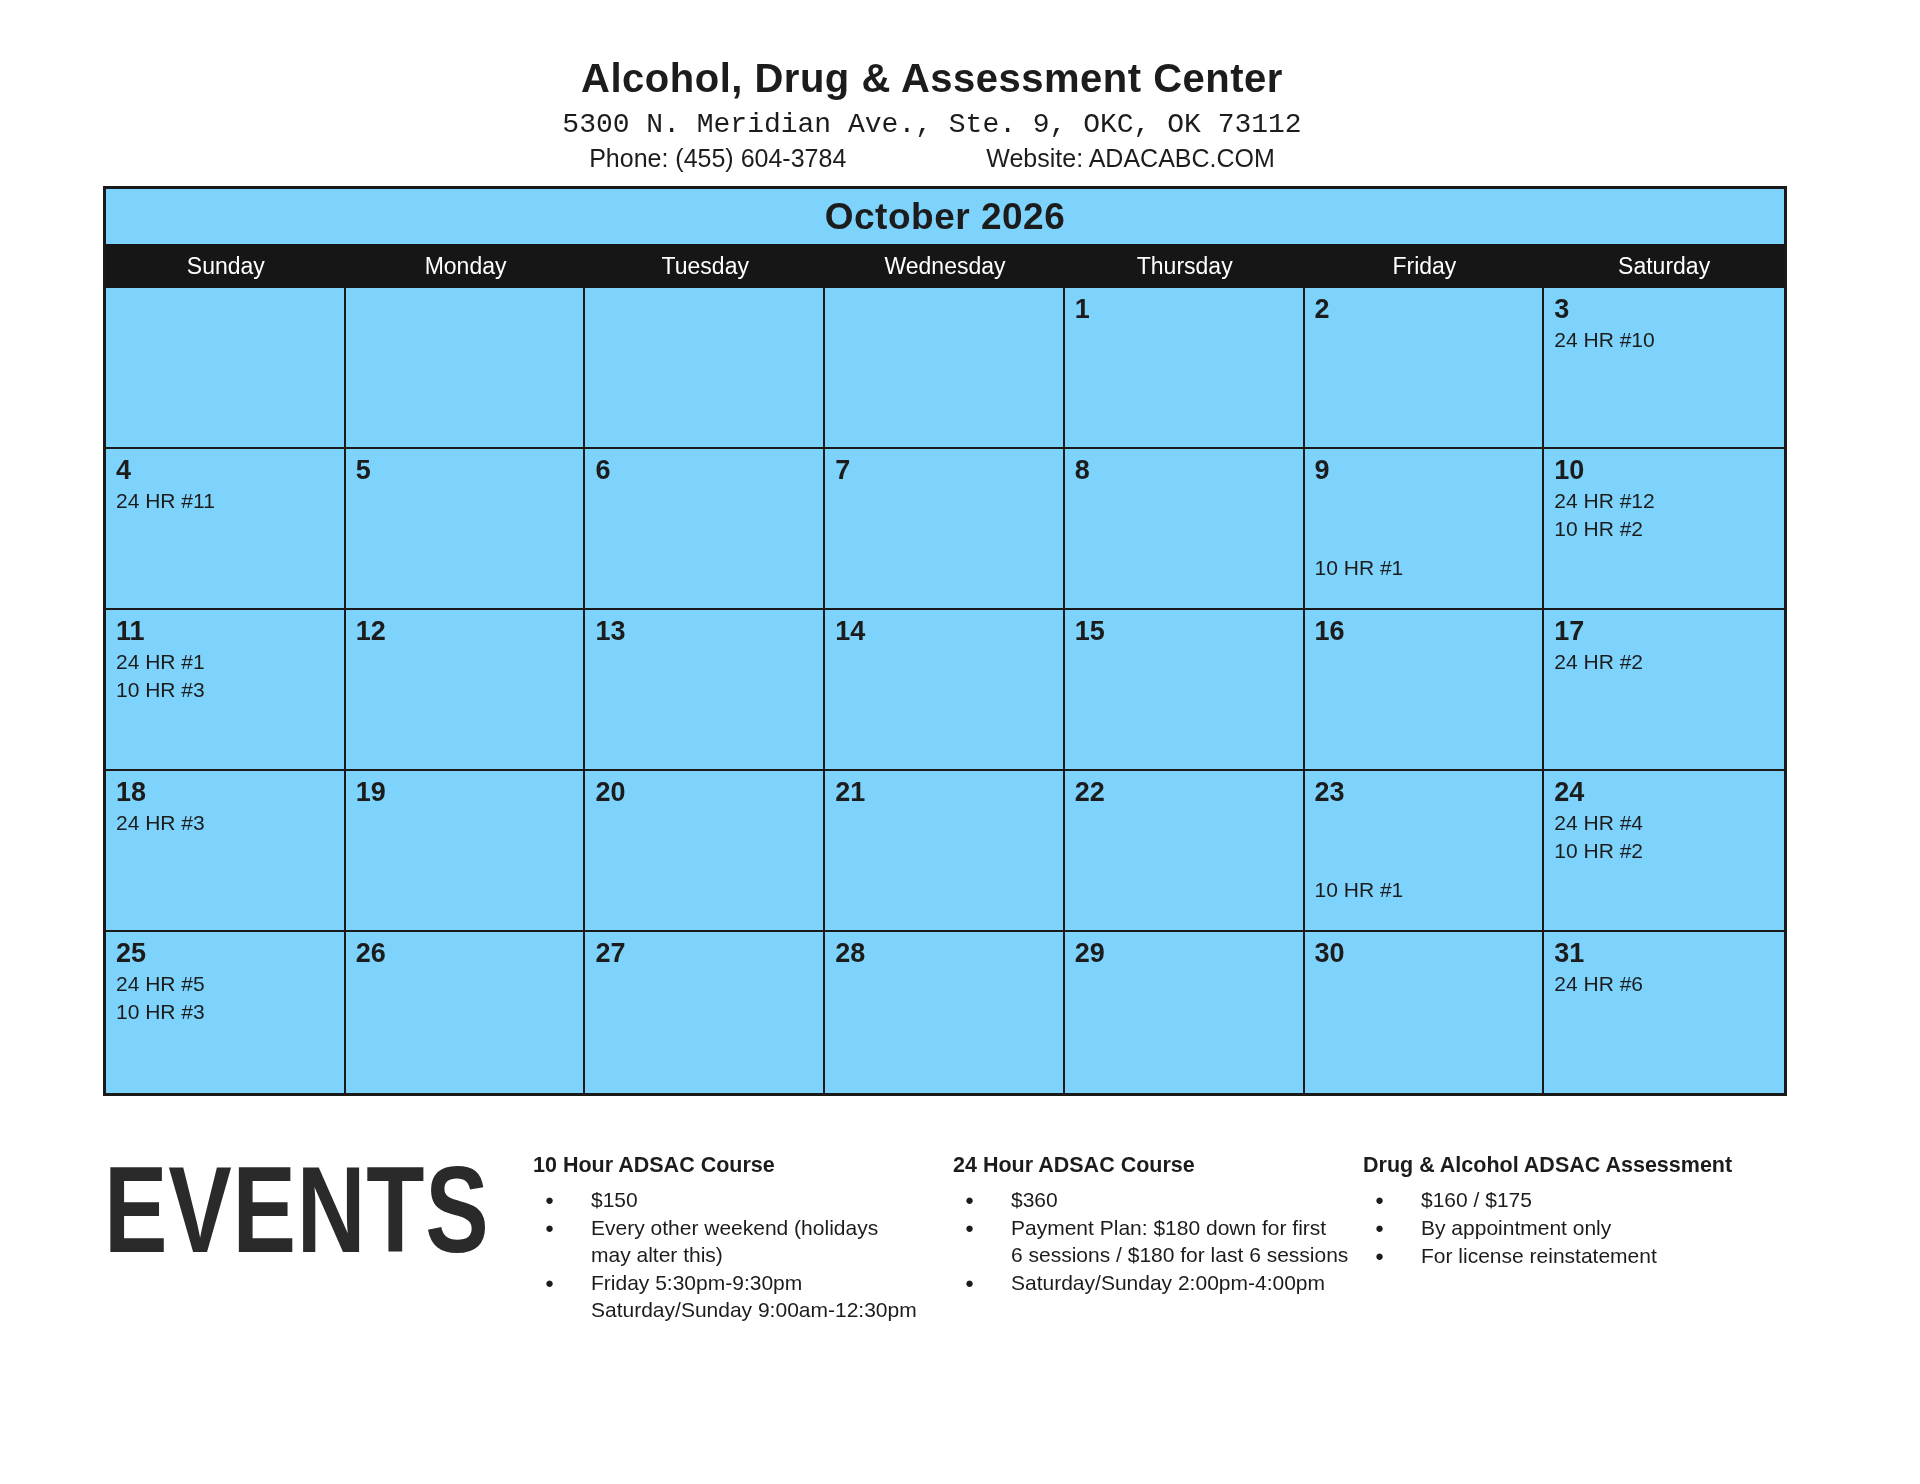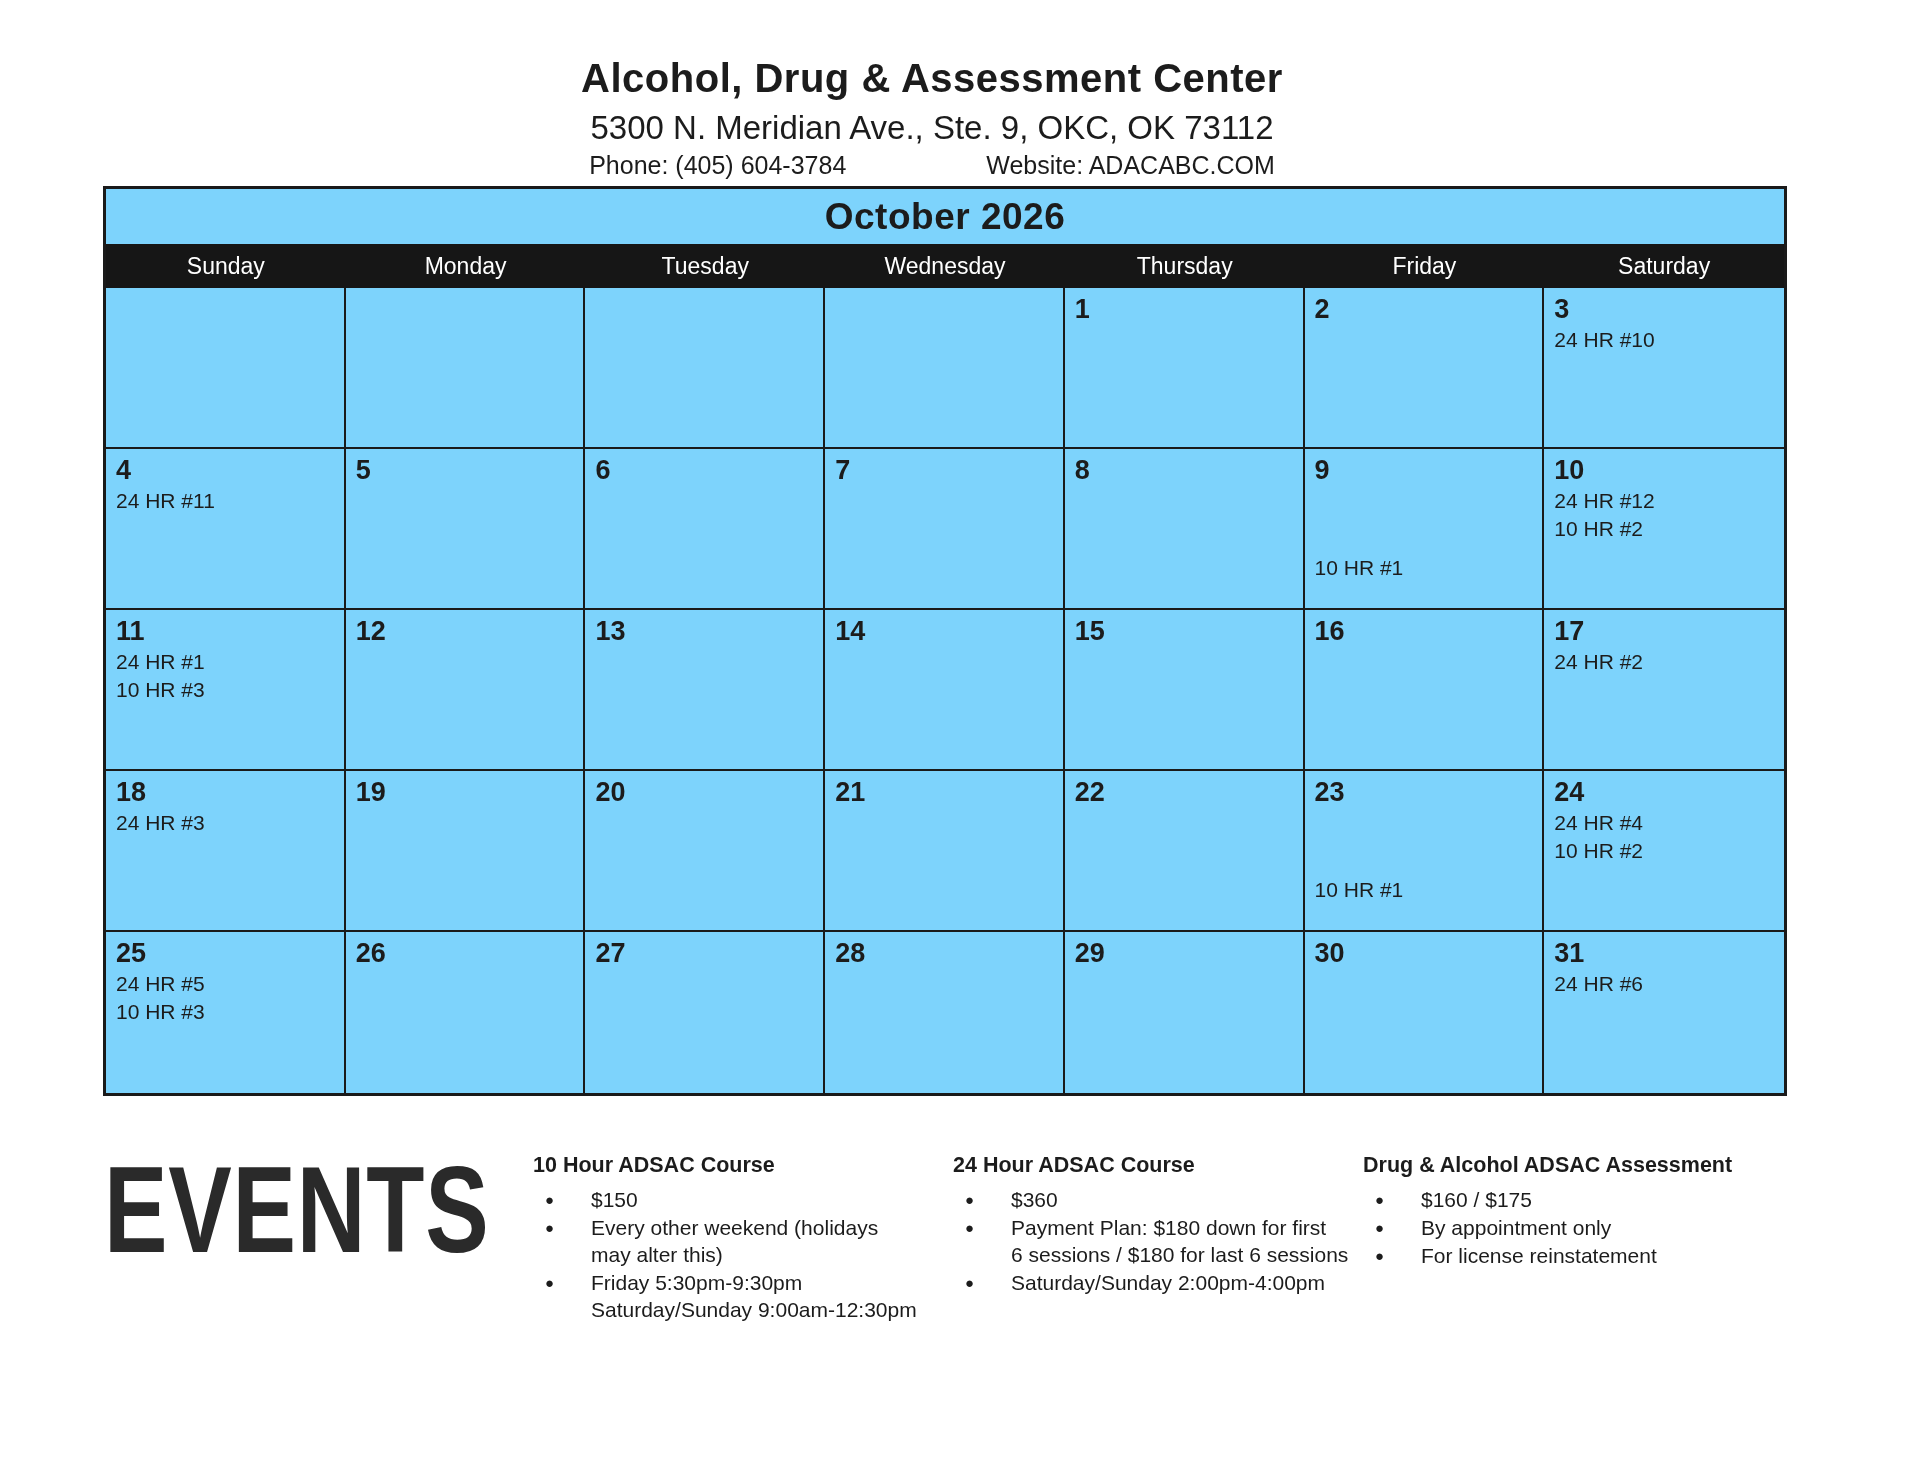--- a/index.html
+++ b/index.html
@@ -16,21 +16,21 @@
 
   
   .letterhead {
     position: absolute;
     top: 56px;
     left: 0;
     width: 1864px;
     text-align: center;
   }
   .org-name { font-size: 40px; font-weight: bold; letter-spacing: 0.5px; }
-  .org-address { font-size: 33px; margin-top: 8px; }
+  .org-address { font-size: 28px; margin-top: 8px; font-family: Liberation Mono, monospace; }
   .contact-row {
     display: flex;
     justify-content: center;
     gap: 140px;
     font-size: 25px;
     margin-top: 4px;
   }
 
   
   .calendar {
@@ -111,21 +111,21 @@
 </style>
 </head>
 <body>
 
 <div class="page">
 
   <div class="letterhead">
     <div class="org-name">Alcohol, Drug &amp; Assessment Center</div>
     <div class="org-address">5300 N. Meridian Ave., Ste. 9, OKC, OK 73112</div>
     <div class="contact-row">
-      <span>Phone: (405) 604-3784</span>
+      <span>Phone: (455) 604-3784</span>
       <span>Website: ADACABC.COM</span>
     </div>
   </div>
 
   <div class="calendar">
     <div class="cal-title">October 2026</div>
     <div class="cal-head">
         <div class="dow">Sunday</div>
         <div class="dow">Monday</div>
         <div class="dow">Tuesday</div>

